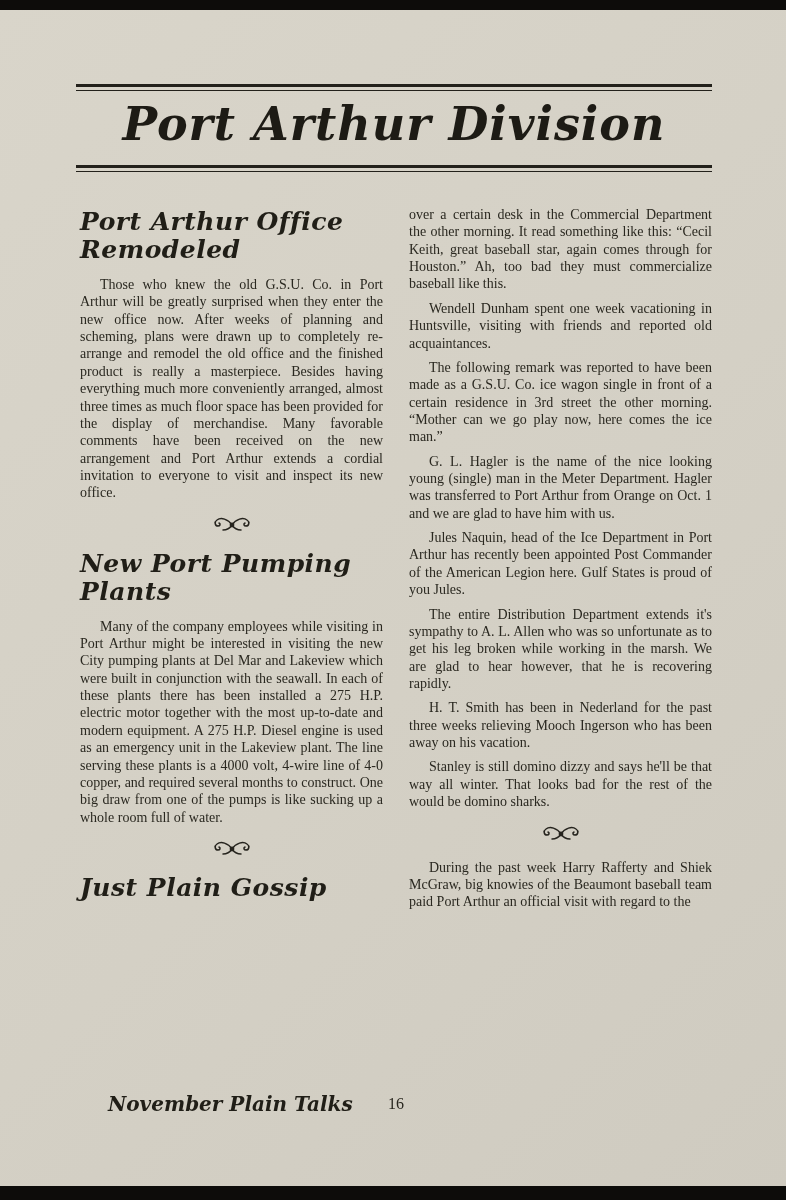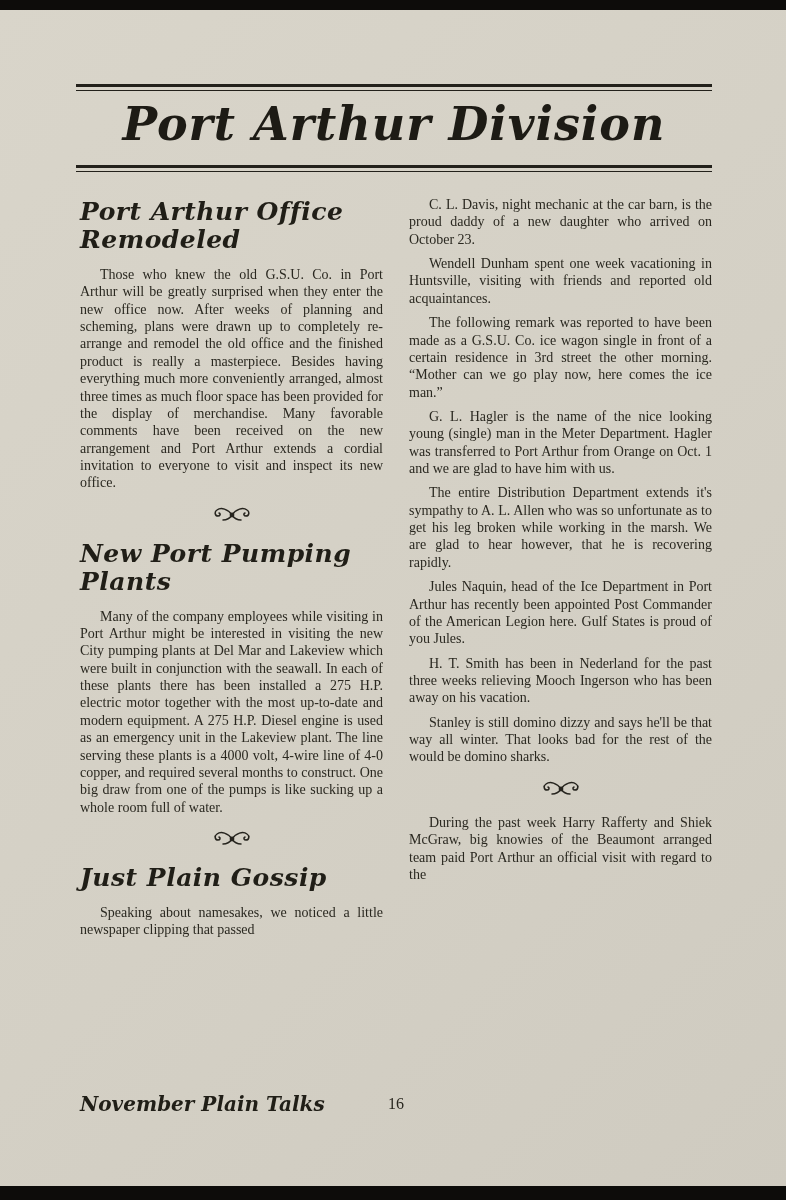--- a/index.html
+++ b/index.html
@@ -26,21 +26,21 @@
     font-style: italic;
     font-weight: bold;
     font-size: 46px;
     letter-spacing: 1px;
     padding: 10px 0 14px 0;
     color: #1d1b15;
   }
 
   .columns {
     position: absolute;
-    top: 196px;
+    top: 206px;
     left: 80px;
     width: 632px;
     display: flex;
     gap: 26px;
   }
   .col { width: 303px; font-size: 14px; line-height: 1.24; text-align: justify; }
 
   .section-heading {
     font-family: "DejaVu Serif", serif;
     font-style: italic;
@@ -64,20 +64,21 @@
     left: 80px;
     width: 632px;
     height: 30px;
   }
   .footer-journal {
     font-family: "DejaVu Serif", serif;
     font-style: italic;
     font-weight: bold;
     font-size: 20px;
     color: #201e17;
+    margin-left: 28px;
   }
   .page-number {
     position: absolute;
     left: 0;
     right: 0;
     top: 3px;
     text-align: center;
     font-size: 16px;
     color: #2a2820;
   }
@@ -128,51 +129,50 @@
             <path d="M23 9 C27 3 34 1 38 4 C41 6 40 10 37 10 C35 10 34 8 36 7"></path>
             <path d="M23 9 C21 12 18 14 14 14"></path>
             <path d="M23 9 C25 12 28 14 32 14"></path>
           </g>
           <circle cx="23" cy="9" r="2.4" fill="#26241e"></circle>
         </svg>
       </div>
 
       <div class="section">
         <div class="section-heading">Just Plain Gossip</div>
-        <p class="body-p">Speaking about namesakes, we noticed a little newspaper clipping that passed</p>
       </div>
 
     </div>
 
     <div class="col">
 
+      <p class="body-p no-indent">over a certain desk in the Commercial Department the other morning. It read something like this: “Cecil Keith, great baseball star, again comes through for Houston.” Ah, too bad they must commercialize baseball like this.</p>
 
-      <p class="body-p">C. L. Davis, night mechanic at the car barn, is the proud daddy of a new daughter who arrived on October 23.</p>
       <p class="body-p">Wendell Dunham spent one week vacationing in Huntsville, visiting with friends and reported old acquaintances.</p>
       <p class="body-p">The following remark was reported to have been made as a G.S.U. Co. ice wagon single in front of a certain residence in 3rd street the other morning. “Mother can we go play now, here comes the ice man.”</p>
       <p class="body-p">G. L. Hagler is the name of the nice looking young (single) man in the Meter Department. Hagler was transferred to Port Arthur from Orange on Oct. 1 and we are glad to have him with us.</p>
+      <p class="body-p">Jules Naquin, head of the Ice Department in Port Arthur has recently been appointed Post Commander of the American Legion here. Gulf States is proud of you Jules.</p>
       <p class="body-p">The entire Distribution Department extends it's sympathy to A. L. Allen who was so unfortunate as to get his leg broken while working in the marsh. We are glad to hear however, that he is recovering rapidly.</p>
-      <p class="body-p">Jules Naquin, head of the Ice Department in Port Arthur has recently been appointed Post Commander of the American Legion here. Gulf States is proud of you Jules.</p>
       <p class="body-p">H. T. Smith has been in Nederland for the past three weeks relieving Mooch Ingerson who has been away on his vacation.</p>
       <p class="body-p">Stanley is still domino dizzy and says he'll be that way all winter. That looks bad for the rest of the would be domino sharks.</p>
 
       <div class="ornament">
         <svg class="fleuron" width="46" height="18" viewBox="0 0 46 18">
           <g fill="none" stroke="#26241e" stroke-width="1.5" stroke-linecap="round">
             <path d="M23 9 C19 3 12 1 8 4 C5 6 6 10 9 10 C11 10 12 8 10 7"></path>
             <path d="M23 9 C27 3 34 1 38 4 C41 6 40 10 37 10 C35 10 34 8 36 7"></path>
             <path d="M23 9 C21 12 18 14 14 14"></path>
             <path d="M23 9 C25 12 28 14 32 14"></path>
           </g>
           <circle cx="23" cy="9" r="2.4" fill="#26241e"></circle>
         </svg>
       </div>
 
       <div class="section">
-        <p class="body-p">During the past week Harry Rafferty and Shiek McGraw, big knowies of the Beaumont arranged team paid Port Arthur an official visit with regard to the</p>
+        <p class="body-p">During the past week Harry Rafferty and Shiek McGraw, big knowies of the Beaumont baseball team paid Port Arthur an official visit with regard to the</p>
       </div>
 
     </div>
   </div>
 
   <div class="footer">
     <span class="footer-journal">November Plain Talks</span>
     <span class="page-number">16</span>
   </div>
 

